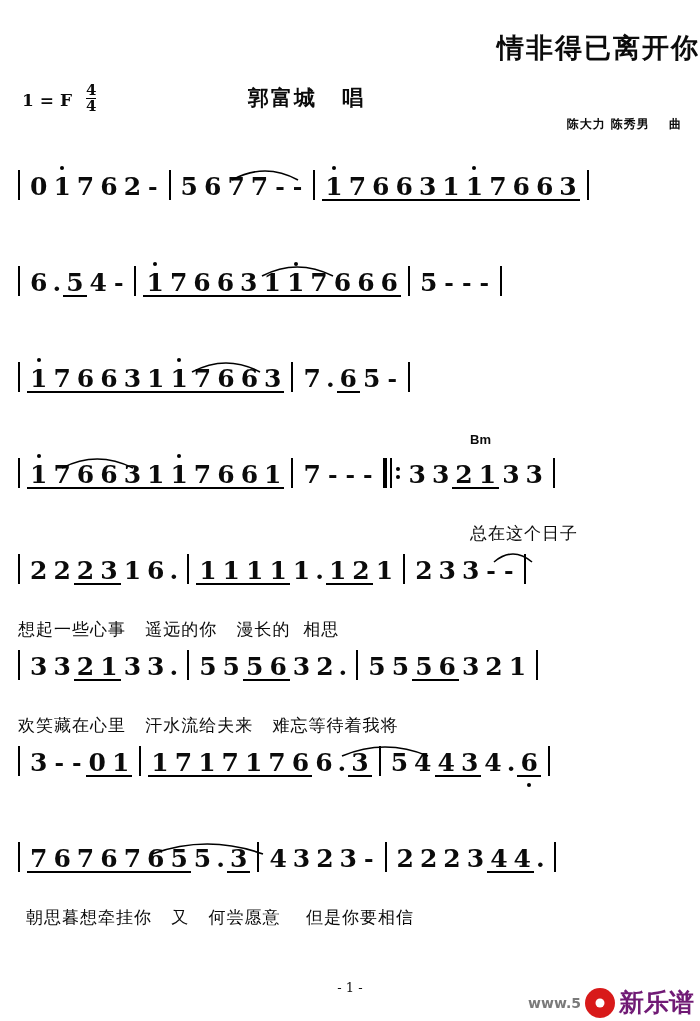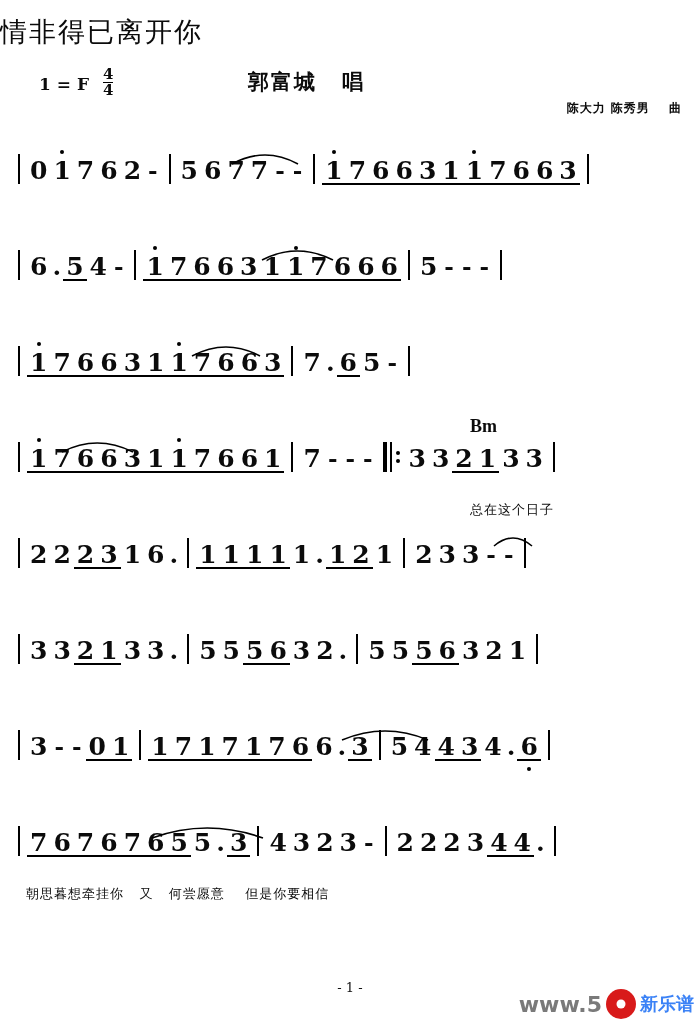--- a/index.html
+++ b/index.html
@@ -11,43 +11,42 @@
     width: 700px;
     height: 1021px;
     position: relative;
     font-family: "DejaVu Sans", "Liberation Sans", sans-serif;
     color: #0b0b0b;
     overflow: hidden;
   }
 
   
   .title {
-    text-align: left;
+    text-align: right;
     font-family: "DejaVu Sans", sans-serif;
-    font-weight: normal;
+    font-weight: bold;
     font-size: 27px;
     letter-spacing: 2px;
-    margin: 14px 0 0 0;
+    margin: 30px 0 0 0;
   }
 
   .meta {
     position: relative;
     height: 86px;
   }
   .key-sig {
     position: absolute;
     left: 22px;
     top: 18px;
     font-size: 17px;
     font-weight: bold;
     font-family: "DejaVu Serif", serif;
     display: flex;
     align-items: center;
     gap: 4px;
-    margin-left: 17px;
   }
   .timesig {
     display: inline-block;
     text-align: center;
     line-height: 1.0;
     font-size: 15px;
     font-weight: bold;
     margin-left: 10px;
     position: relative;
     top: -1px;
@@ -175,29 +174,29 @@
     background: #000;
   }
 
   
   .slur {
     position: absolute;
     pointer-events: none;
   }
   .chord {
     position: absolute;
-    font-family: Liberation Serif, serif;
-    font-size: 18px;
+    font-family: Liberation Sans, sans-serif;
+    font-size: 13px;
     font-weight: bold;
   }
 
   .lyrics {
     padding: 0 18px;
     margin-top: 12px;
-    font-size: 13px;
+    font-size: 17px;
     letter-spacing: 1px;
     font-family: "DejaVu Sans", sans-serif;
     white-space: pre;
     position: relative;
     height: 24px;
   }
   .lyrics span { position: absolute; }
 
   
   .page-num {
@@ -212,21 +211,21 @@
   .watermark {
     position: absolute;
     right: 6px;
     bottom: 2px;
     display: flex;
     align-items: center;
     gap: 4px;
   }
   .watermark .url {
     font-family: "DejaVu Sans", sans-serif;
-    font-size: 22px;
+    font-size: 14px;
     font-weight: bold;
     color: #7a7a7a;
     letter-spacing: 0px;
     margin-left: 32px;
   }
   .wm-logo {
     width: 30px; height: 30px;
     border-radius: 50%;
     background: #d81a1a;
     position: relative;
@@ -236,23 +235,23 @@
     content: "";
     position: absolute;
     left: 50%; top: 50%;
     transform: translate(-50%,-50%);
     width: 9px; height: 9px;
     border-radius: 50%;
     background: #fff;
   }
   .wm-text {
     font-family: "DejaVu Sans", sans-serif;
-    font-size: 18px;
-    font-weight: bold;
-    color: #3b82f6;
+    font-size: 25px;
+    font-weight: bold;
+    color: #701a75;
     letter-spacing: 0px;
   }
 </style>
 </head>
 <body>
 
 <div class="title">情非得已离开你</div>
 
 <div class="meta">
   <div class="key-sig">
@@ -439,20 +438,23 @@
       <span class="note">2</span>
       <span class="note">3</span>
       <span class="note">3</span>
       <span class="note dash">-</span>
       <span class="note dash">-</span>
       <span class="bar"></span>
     </div>
     <svg class="slur" style="left:492px;top:6px" width="42" height="18" viewBox="0 0 42 18">
         <path d="M2 16 Q21 0 40 16" stroke="#000" stroke-width="1.6" fill="none"></path>
       </svg>
+    <div class="lyrics">
+      <span style="left:18px">想起一些心事   遥远的你   漫长的  相思</span>
+    </div>
   </div>
 
   <div class="sysrow">
     <div class="measures">
       <span class="bar first"></span>
       <span class="note">3</span>
       <span class="note">3</span>
       <span class="note u1">2</span>
       <span class="note u1">1</span>
       <span class="note">3</span>
@@ -468,20 +470,23 @@
       <span class="note dot">.</span>
       <span class="bar"></span>
       <span class="note">5</span>
       <span class="note">5</span>
       <span class="note u1">5</span>
       <span class="note u1">6</span>
       <span class="note">3</span>
       <span class="note">2</span>
       <span class="note">1</span>
       <span class="bar"></span>
+    </div>
+    <div class="lyrics">
+      <span style="left:18px">欢笑藏在心里   汗水流给夫来   难忘等待着我将</span>
     </div>
   </div>
 
   <div class="sysrow">
     <div class="measures">
       <span class="bar first"></span>
       <span class="note">3</span>
       <span class="note dash">-</span>
       <span class="note dash">-</span>
       <span class="note u1">0</span>

